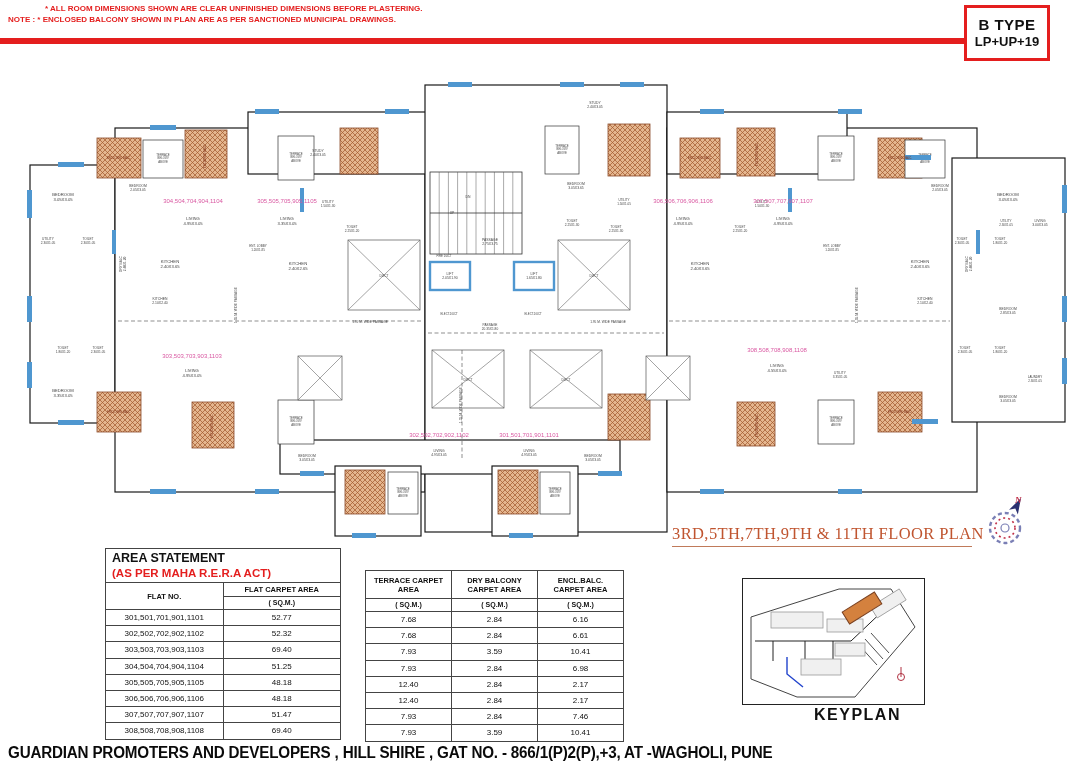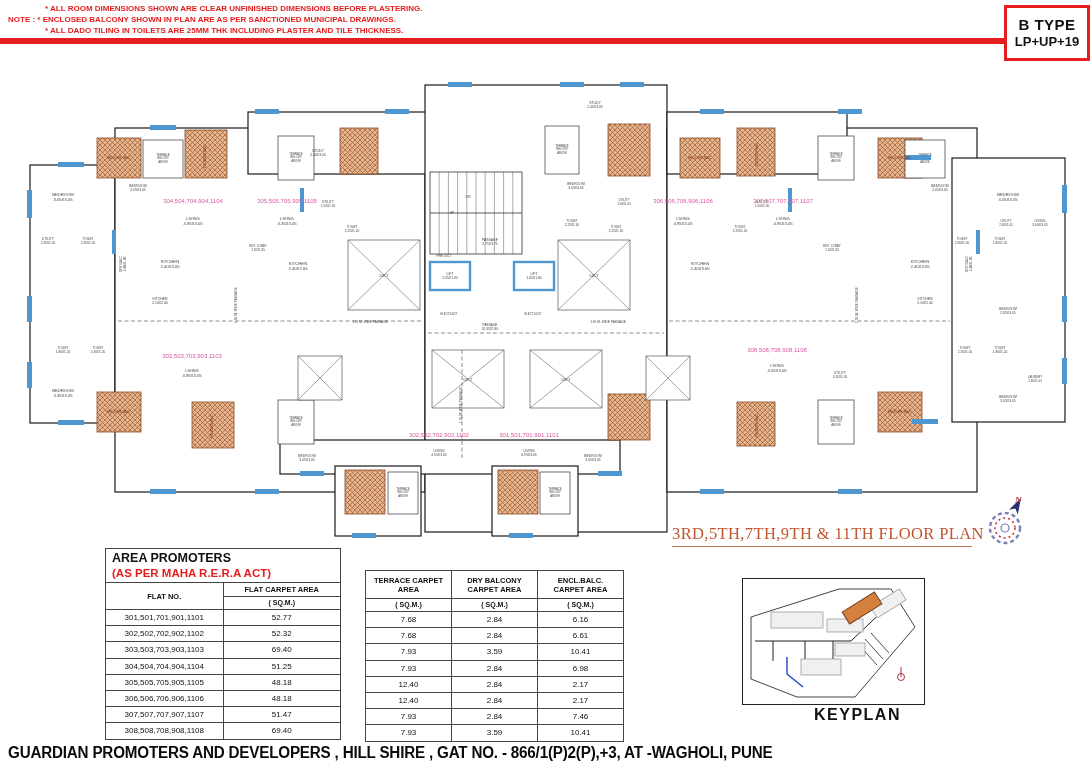--- a/index.html
+++ b/index.html
@@ -4,21 +4,21 @@
 <style>
   html,body{margin:0;padding:0;background:#fff;}
   .page{position:relative;width:1092px;height:768px;background:#fff;overflow:hidden;
         font-family:"Liberation Sans",sans-serif;color:#111;}
   
   .notes{position:absolute;top:3px;left:8px;color:#e41e1e;font-size:8px;font-weight:bold;line-height:11px;}
   .notes .nline{white-space:nowrap;}
   .notes .indent{margin-left:37px;}
   .redbar{position:absolute;top:38px;left:0;width:1008px;height:6px;background:#e41e1e;}
   
-  .typebox{position:absolute;top:5px;left:1004px;width:80px;height:50px;border:3px solid #e41e1e;
+  .typebox{position:absolute;top:5px;left:964px;width:80px;height:50px;border:3px solid #e41e1e;
            display:flex;flex-direction:column;align-items:center;justify-content:center;background:#fff;}
   .typebox .l1{font-size:15px;font-weight:bold;letter-spacing:.5px;line-height:18px;}
   .typebox .l2{font-size:13px;font-weight:bold;line-height:16px;}
   
   #plan-svg{position:absolute;top:78px;left:0;}
   
   .plan-title{position:absolute;top:524px;left:672px;width:300px;font-family:"Liberation Serif",serif;
               font-size:16.5px;color:#c05530;letter-spacing:.4px;border-bottom:1px solid #c07a5a;
               padding-bottom:2px;white-space:nowrap;}
   .compass{position:absolute;top:490px;left:978px;}
@@ -48,21 +48,20 @@
           white-space:nowrap;transform:scaleX(.95);transform-origin:left center;letter-spacing:-.2px;}
 </style>
 </head>
 <body>
 
 <div class="page">
 
   <div class="notes" id="notes">
       <div class="nline indent">* ALL ROOM DIMENSIONS SHOWN ARE CLEAR UNFINISHED DIMENSIONS BEFORE PLASTERING.</div>
       <div class="nline">NOTE : * ENCLOSED BALCONY SHOWN IN PLAN ARE AS PER SANCTIONED MUNICIPAL DRAWINGS.</div>
-      <div class="nline indent">* ALL DADO TILING IN TOILETS ARE 25MM THK INCLUDING PLASTER AND TILE THICKNESS.</div>
     </div>
   <div class="redbar"></div>
 
   <div class="typebox">
     <div class="l1">B TYPE</div>
     <div class="l2">LP+UP+19</div>
   </div>
 
   <svg id="plan-svg" width="1092" height="462" viewBox="0 78 1092 462">
     <defs>
@@ -268,21 +267,21 @@
     <circle cx="27" cy="38" r="10" fill="none" stroke="#c03048" stroke-width="1.6" stroke-dasharray="2,3"></circle>
     <circle cx="27" cy="38" r="4" fill="none" stroke="#7a7fb5" stroke-width="1.2"></circle>
     <polygon points="27,4 32,20 27,16 22,20" fill="#2a3070" transform="rotate(28 27 38)"></polygon>
     <text x="37" y="13" fill="#c03048" font-size="9" font-weight="bold" font-style="italic" font-family="Liberation Serif, serif">N</text>
   </svg>
 
   <table class="tbl" id="flat-table">
     <tbody>
         <tr>
       <td class="title-cell" colspan="2">
-        <div class="t-title">AREA PROMOTERS</div>
+        <div class="t-title">AREA STATEMENT</div>
         <div class="t-sub">(AS PER MAHA R.E.R.A ACT)</div>
       </td>
     </tr>
     <tr>
       <th class="col-flat">FLAT NO.</th>
       <th class="col-carpet">
         <div class="bh2">FLAT CARPET AREA</div>
         <div class="bs">( SQ.M.)</div>
       </th>
     </tr>

